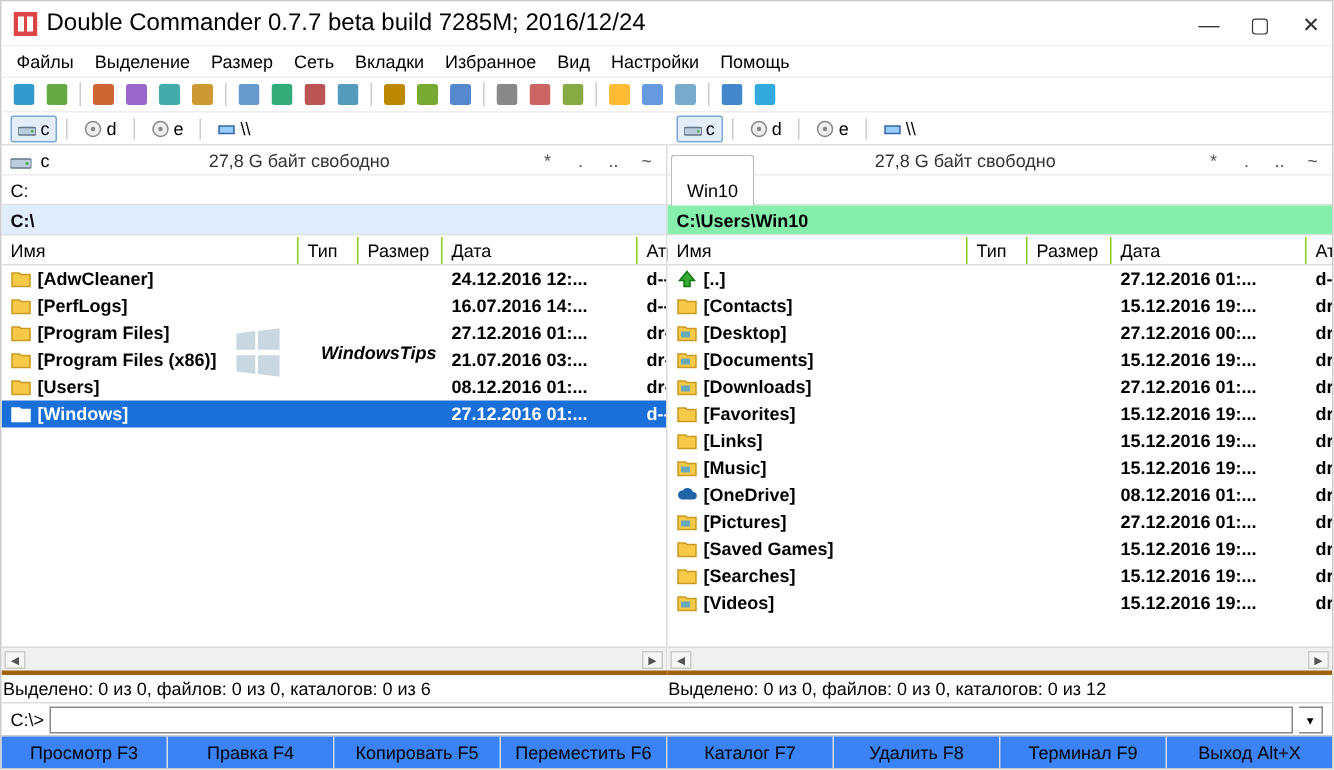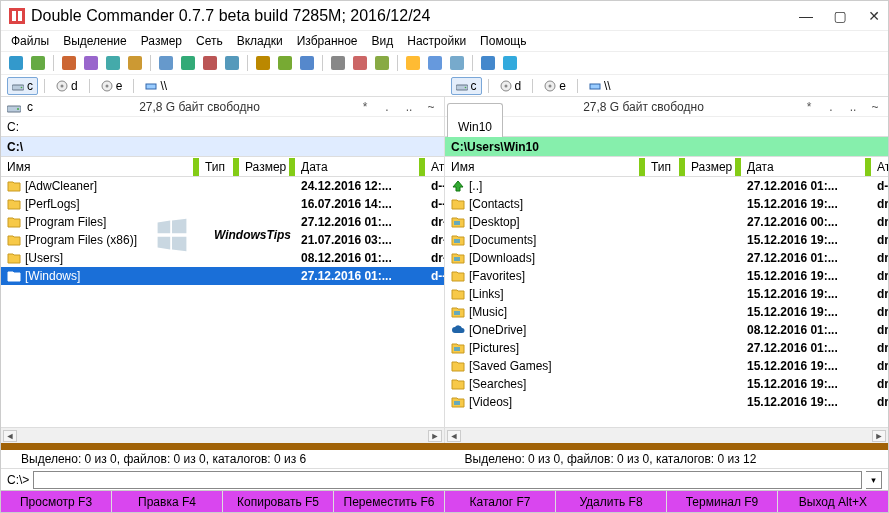--- a/index.html
+++ b/index.html
@@ -26,43 +26,43 @@
 .infoline{height:20px;display:flex;align-items:center;padding:0 6px;gap:6px;border-bottom:1px solid #eee}
 .infoline .dicon{width:14px;height:14px}
 .infoline .label{min-width:14px}
 .infoline .free{flex:1;text-align:center;color:#333}
 .infoline .navbtn{width:14px;text-align:center;color:#555;cursor:default}
 .tabline{height:20px;display:flex;align-items:center;padding:0 2px;border-bottom:1px solid #ddd}
 .tabline .tab{padding:16px 10px;border:1px solid #bbb;border-bottom:none;background:#fff;border-radius:3px 3px 0 0}
 .pathline{height:20px;display:flex;align-items:center;padding:2px 6px;background:#86efac;font-weight:bold;border-bottom:1px solid #ddd}
 .pathline.hl{background:#e0ecff}
 .hdr{height:20px;display:flex;align-items:center;background:#fff;border-bottom:1px solid #ddd}
-.hdr .col{padding:2px 6px;border-right:6px solid #84cc16;white-space:nowrap;overflow:hidden}
+.hdr .col{padding:2px 6px;border-right:1px solid #84cc16;white-space:nowrap;overflow:hidden}
 .listing{flex:1;overflow:hidden;position:relative}
 .row{height:18px;display:flex;align-items:center}
 .row.sel{background:#1a6fd8;color:#fff}
 .row.sel .cell{color:#fff}
 .row.sel .cell b{color:#fff}
 .cell{padding:0 6px;white-space:nowrap;overflow:hidden}
 .cell.name{display:flex;align-items:center;gap:4px}
-.cell.name b{font-weight:normal}
+.cell.name b{font-weight:bold}
 .fic{width:14px;height:14px;flex-shrink:0}
 .c-name{flex:0 0 198px}.c-type{flex:0 0 40px}.c-size{flex:0 0 56px}.c-date{flex:0 0 130px}.c-attr{flex:0 0 36px}
 .right .c-name{flex:0 0 200px}
 .watermark{position:absolute;right:0;top:40px;width:100%;text-align:center;font-size:28px;font-weight:600;color:#c9d7e1;pointer-events:none;font-style:italic;display:flex;align-items:center;justify-content:center;gap:24px}
 .scrollh{height:16px;background:#f0f0f0;border-top:1px solid #ddd;display:flex;align-items:center;justify-content:space-between;padding:0 2px}
 .scrollh .arr{width:14px;height:12px;display:flex;align-items:center;justify-content:center;background:#f6f6f6;border:1px solid #ccc;font-size:9px;color:#555}
 .bottom-sel{display:flex}
-.bottom-sel .si{flex:1;padding:2px 20px;border-top:7px solid #a16207}
+.bottom-sel .si{flex:1;padding:2px 1px;border-top:3px solid #a16207}
 .cmdline{height:22px;display:flex;align-items:center;padding:2px 6px;gap:4px;border-top:1px solid #ddd}
 .cmdline .prompt{font-weight:normal}
 .cmdline input{flex:1;height:18px;border:1px solid #888;padding:0 3px;font-size:12px}
 .cmdline .dd{width:16px;height:18px;border:1px solid #888;border-left:none;display:flex;align-items:center;justify-content:center;font-size:9px}
 .fnkeys{height:22px;display:flex;border-top:1px solid #ccc}
-.fnkeys .fn{flex:1;display:flex;align-items:center;justify-content:center;border-right:1px solid #ddd;background:#d946ef;cursor:default}
+.fnkeys .fn{flex:1;display:flex;align-items:center;justify-content:center;border-right:1px solid #ddd;background:#3b82f6;cursor:default}
 .fnkeys .fn:last-child{border-right:none}
 svg{display:block}
 </style>
 </head>
 <body>
 
 <div class="titlebar">
   <span class="app-icon">
     <svg viewBox="0 0 16 16">
         <rect width="16" height="16" fill="#d44"></rect>

